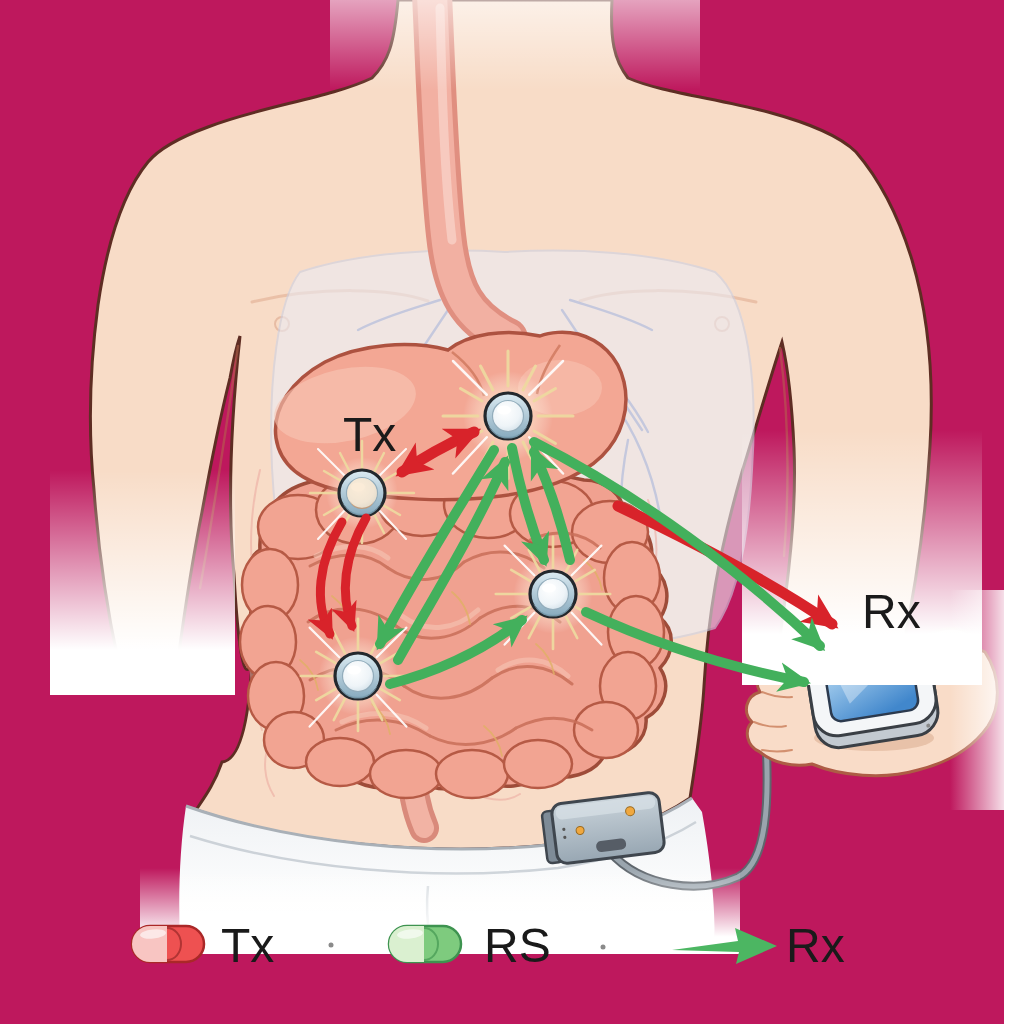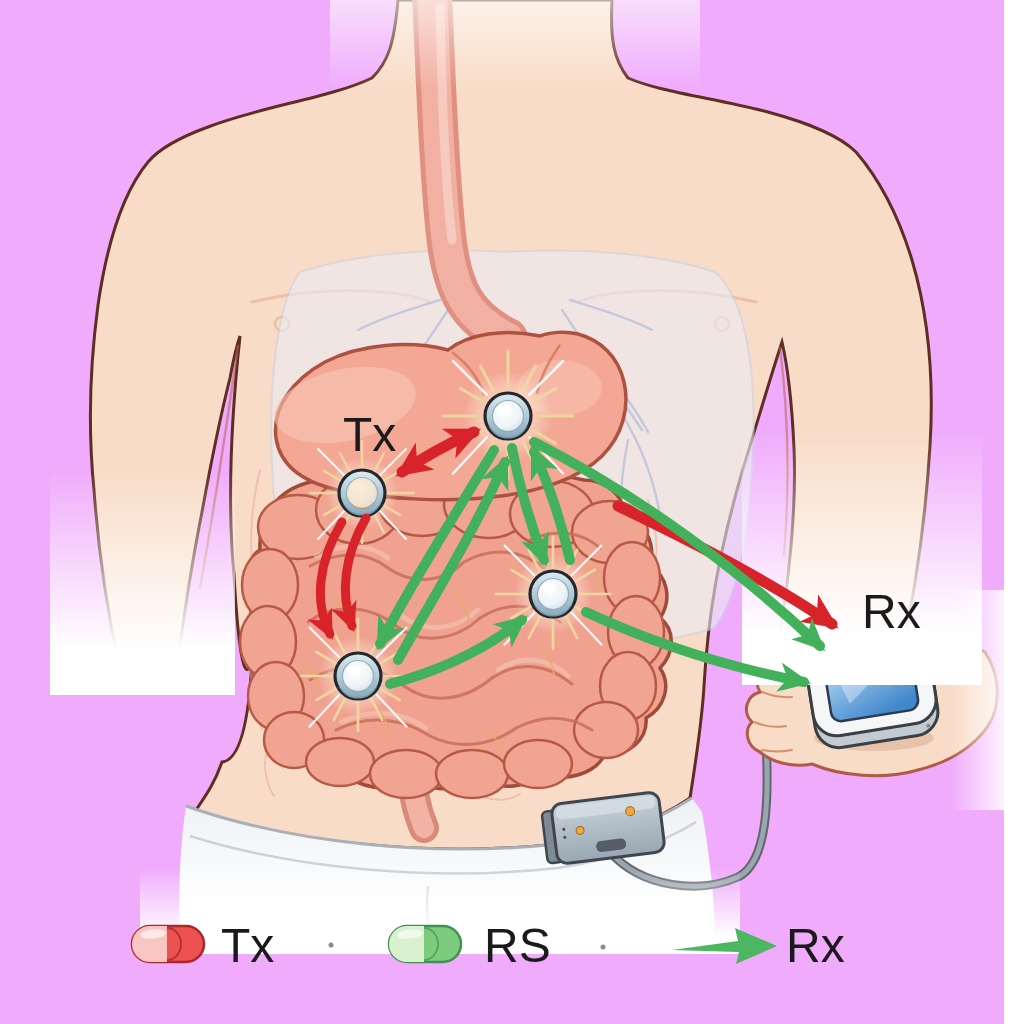--- a/index.html
+++ b/index.html
@@ -1,16 +1,16 @@
 <!DOCTYPE html>
 <html><head>
 <meta charset="utf-8">
 <style>
   html,body{margin:0;padding:0;background:#fff;}
-  .stage{position:relative;width:1004px;height:1024px;background:#f0abfc;overflow:hidden;
+  .stage{position:relative;width:1004px;height:1024px;background:#be185d;overflow:hidden;
          font-family:"Liberation Sans", sans-serif;}
   svg text{font-family:"Liberation Sans", sans-serif;fill:#1a1a1a;font-weight:500;}
   .lbl{font-size:48px;}
 </style>
 </head>
 <body>
 
 <div class="stage">
 <svg width="1024" height="1024" viewBox="0 0 1024 1024">
   <defs>

